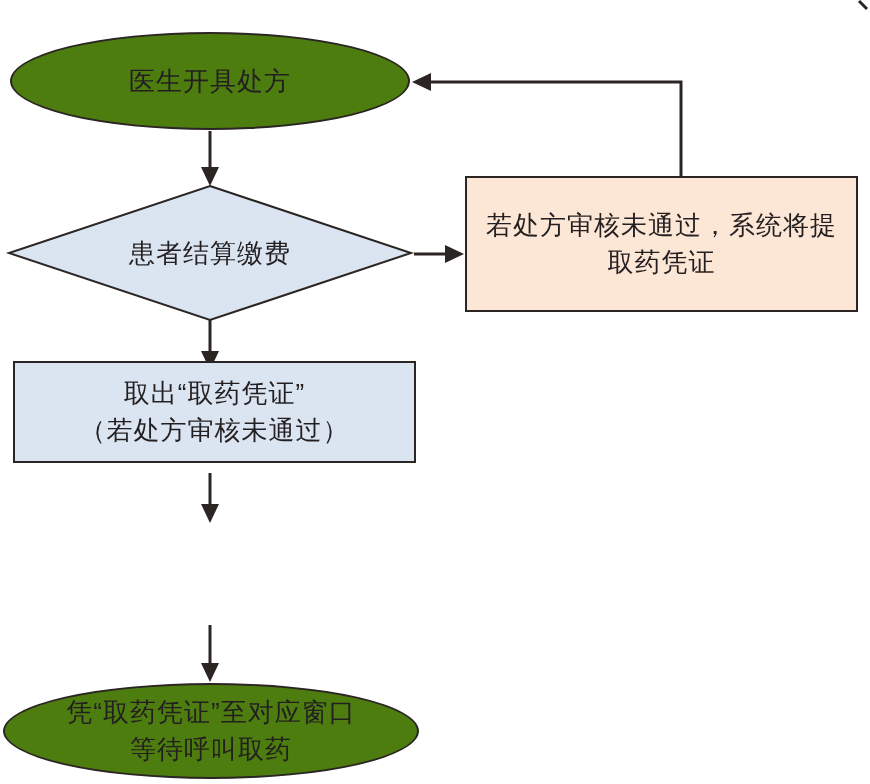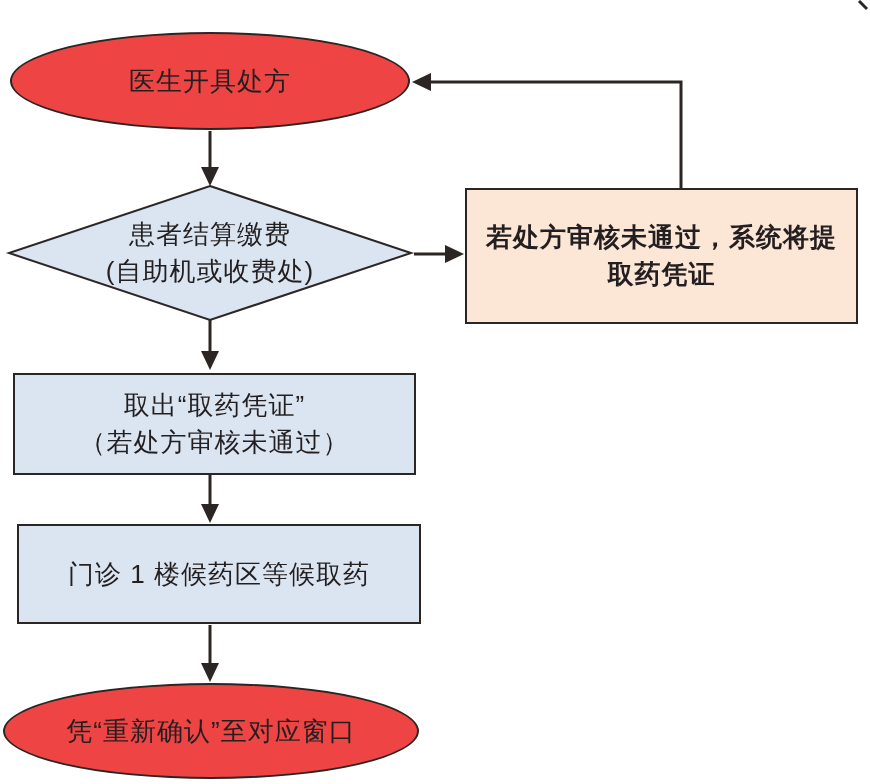--- a/index.html
+++ b/index.html
@@ -17,21 +17,21 @@
     flex-direction:column;
     justify-content:center;
     align-items:center;
     text-align:center;
     box-sizing:border-box;
     font-size:26px;
     line-height:37px;
     letter-spacing:1px;
   }
   .ellipse{
-    background:#ef4444;
+    background:#4d7c0f;
     border:2px solid #2b2523;
     border-radius:50%;
   }
   .rect{
     background:#dbe5f1;
     border:2px solid #2b2523;
   }
   .note{
     background:#fce6d6;
     border:2px solid #2b2523;
@@ -74,34 +74,31 @@
 
     <line x1="859" y1="1" x2="867" y2="9" stroke-width="3" class="stroke"></line>
   </svg>
 
   <div class="node ellipse" style="left:10px;top:32px;width:400px;height:98px;">
     <div>医生开具处方</div>
   </div>
 
   <div class="node diamond-label" style="left:9px;top:186px;width:402px;height:134px;">
     <div>患者结算缴费</div>
-    <div>(自助机或收费处)</div>
   </div>
 
-  <div class="node note" style="left:465px;top:188px;width:393px;height:136px;font-weight:bold;">
+  <div class="node note" style="left:465px;top:176px;width:393px;height:136px;">
     <div>若处方审核未通过，系统将提</div>
     <div>取药凭证</div>
   </div>
 
-  <div class="node rect" style="left:13px;top:373px;width:403px;height:102px;">
+  <div class="node rect" style="left:13px;top:361px;width:403px;height:102px;">
     <div>取出“取药凭证”</div>
     <div>（若处方审核未通过）</div>
   </div>
 
-  <div class="node rect" style="left:17px;top:524px;width:404px;height:100px;">
-    <div>门诊 1 楼候药区等候取药</div>
-  </div>
 
   <div class="node ellipse" style="left:3px;top:683px;width:416px;height:96px;">
-    <div>凭“重新确认”至对应窗口</div>
+    <div>凭“取药凭证”至对应窗口</div>
+    <div>等待呼叫取药</div>
   </div>
 
 </div>
 
 </body></html>

